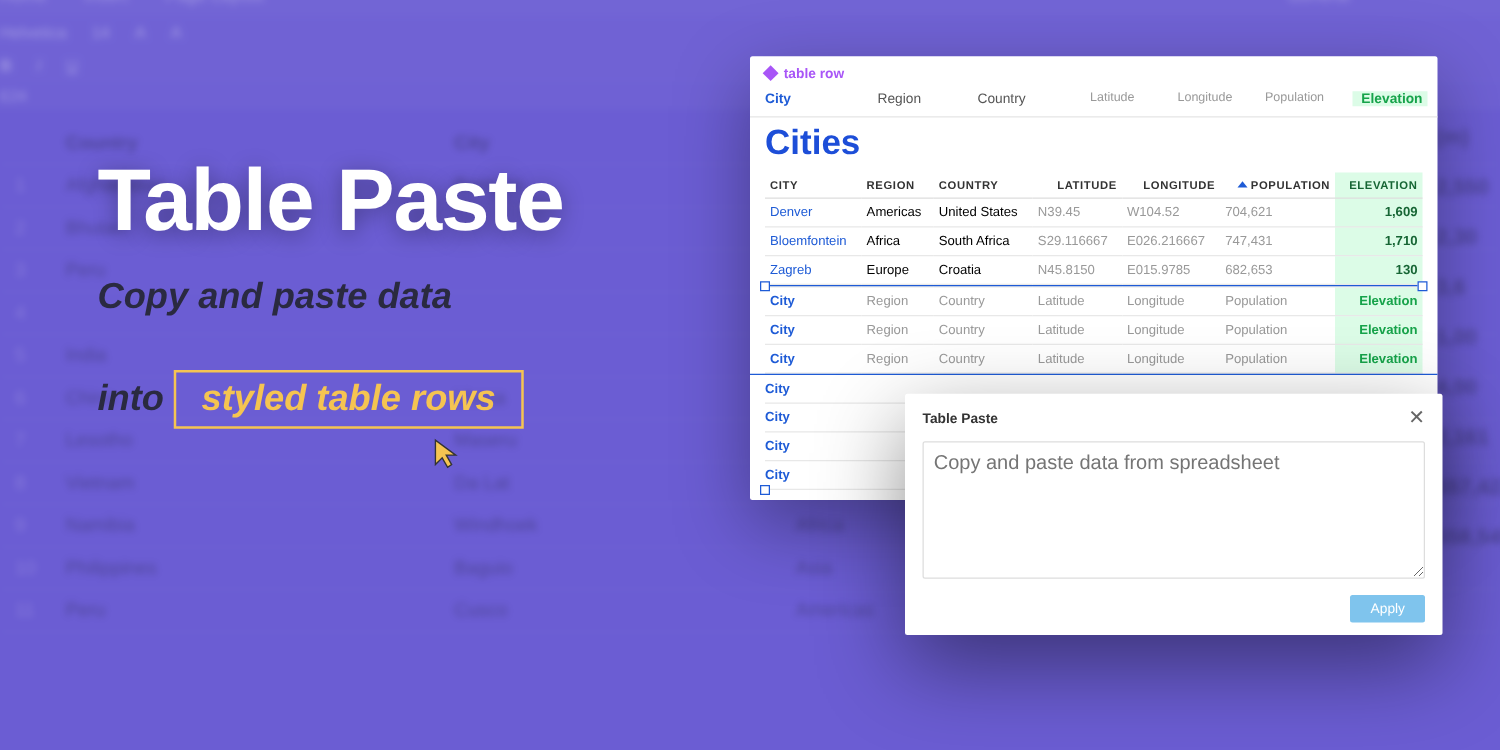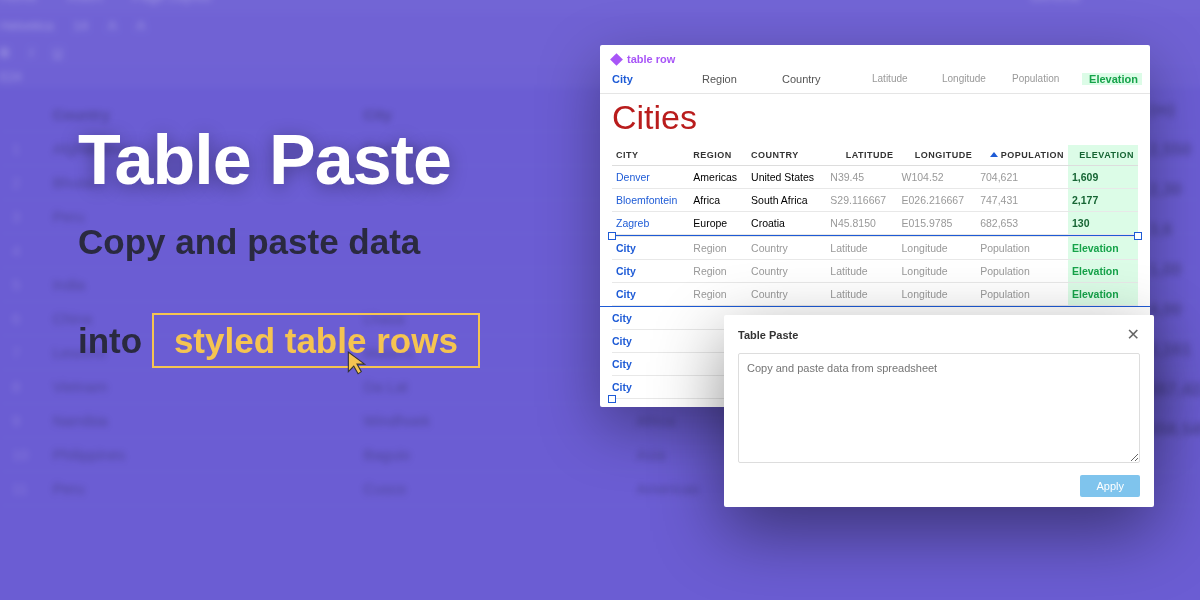--- a/index.html
+++ b/index.html
@@ -83,24 +83,25 @@
   z-index: 10;
 }
 .hero-title {
   font-size: 70px;
   font-weight: 800;
   letter-spacing: -1px;
   margin-bottom: 18px;
   text-shadow: 0 3px 18px rgba(0,0,0,0.35);
 }
 .hero-sub {
-  font-size: 35px;
+  font-size: 29px;
   font-weight: 700;
   line-height: 1.35;
   color: #2a2a40;
+  font-style: italic;
 }
 .highlight {
   color: #f5c451;
   border: 2px solid #f5c451;
   padding: 2px 20px;
   display: inline-block;
 }
 .cursor-arrow {
   position: absolute;
   left: 266px;
@@ -147,23 +148,23 @@
 .columns-header .col-elev { color: #16a34a; font-weight: 700; background: #dcfce7; text-align: right; padding-right: 4px; }
 
 .frame-label {
   padding: 6px 12px 2px;
   color: #aaa;
   font-size: 10px;
 }
 
 .table-title {
   padding: 4px 12px 8px;
-  font-size: 34px;
-  font-weight: 400;
-  color: #b91c1c;
+  font-size: 28px;
+  font-weight: 700;
+  color: #1d4ed8;
 }
 
 .data-table {
   padding: 0 12px;
 }
 .data-table table { width: 100%; border-collapse: collapse; font-size: 10.5px; }
 .data-table thead th {
   text-align: left;
   font-size: 9px;
   font-weight: 700;
@@ -182,21 +183,21 @@
   border-bottom: 5px solid #1e5bd6;
   margin-right: 3px;
   vertical-align: 1px;
 }
 .data-table tbody td {
   padding: 5px 4px;
   border-bottom: 1px solid #e8e8e8;
 }
 .data-table tbody td.city { color: #1e5bd6; font-weight: 400; }
 .data-table tbody td.num { text-align: left; color: #999; }
-.data-table tbody td.elev { background: #dcfce7; color: #166534; font-weight: 700; }
+.data-table tbody td.elev { text-align: right; background: #dcfce7; color: #166534; font-weight: 700; }
 .data-table tbody tr.placeholder td { color: #999; }
 .data-table tbody tr.placeholder td.city { color: #1e5bd6; font-weight: 700; }
 .data-table tbody tr.placeholder td.elev { color: #16a34a; font-weight: 700; }
 
 .selection-outline {
   border-top: 1.5px solid #1e5bd6;
   position: relative;
 }
 .selection-outline::before, .selection-outline::after {
   content: "";
@@ -261,21 +262,21 @@
   cursor: pointer;
   line-height: 1;
 }
 .dialog-textarea {
   width: 100%;
   height: 110px;
   border: 1px solid #ddd;
   border-radius: 2px;
   padding: 8px;
   font-family: inherit;
-  font-size: 11px;
+  font-size: 16px;
   color: #999;
   resize: vertical;
 }
 .dialog-footer {
   display: flex;
   justify-content: flex-end;
   margin-top: 8px;
 }
 .apply-btn {
   background: #7fc4ed;
@@ -469,21 +470,21 @@
             <td class="num">704,621</td>
             <td class="elev">1,609</td>
           </tr>
           <tr>
             <td class="city">Bloemfontein</td>
             <td>Africa</td>
             <td>South Africa</td>
             <td class="num">S29.116667</td>
             <td class="num">E026.216667</td>
             <td class="num">747,431</td>
-            <td class="elev">2,177</td>
+            <td class="elev">1,710</td>
           </tr>
           <tr>
             <td class="city">Zagreb</td>
             <td>Europe</td>
             <td>Croatia</td>
             <td class="num">N45.8150</td>
             <td class="num">E015.9785</td>
             <td class="num">682,653</td>
             <td class="elev">130</td>
           </tr>

